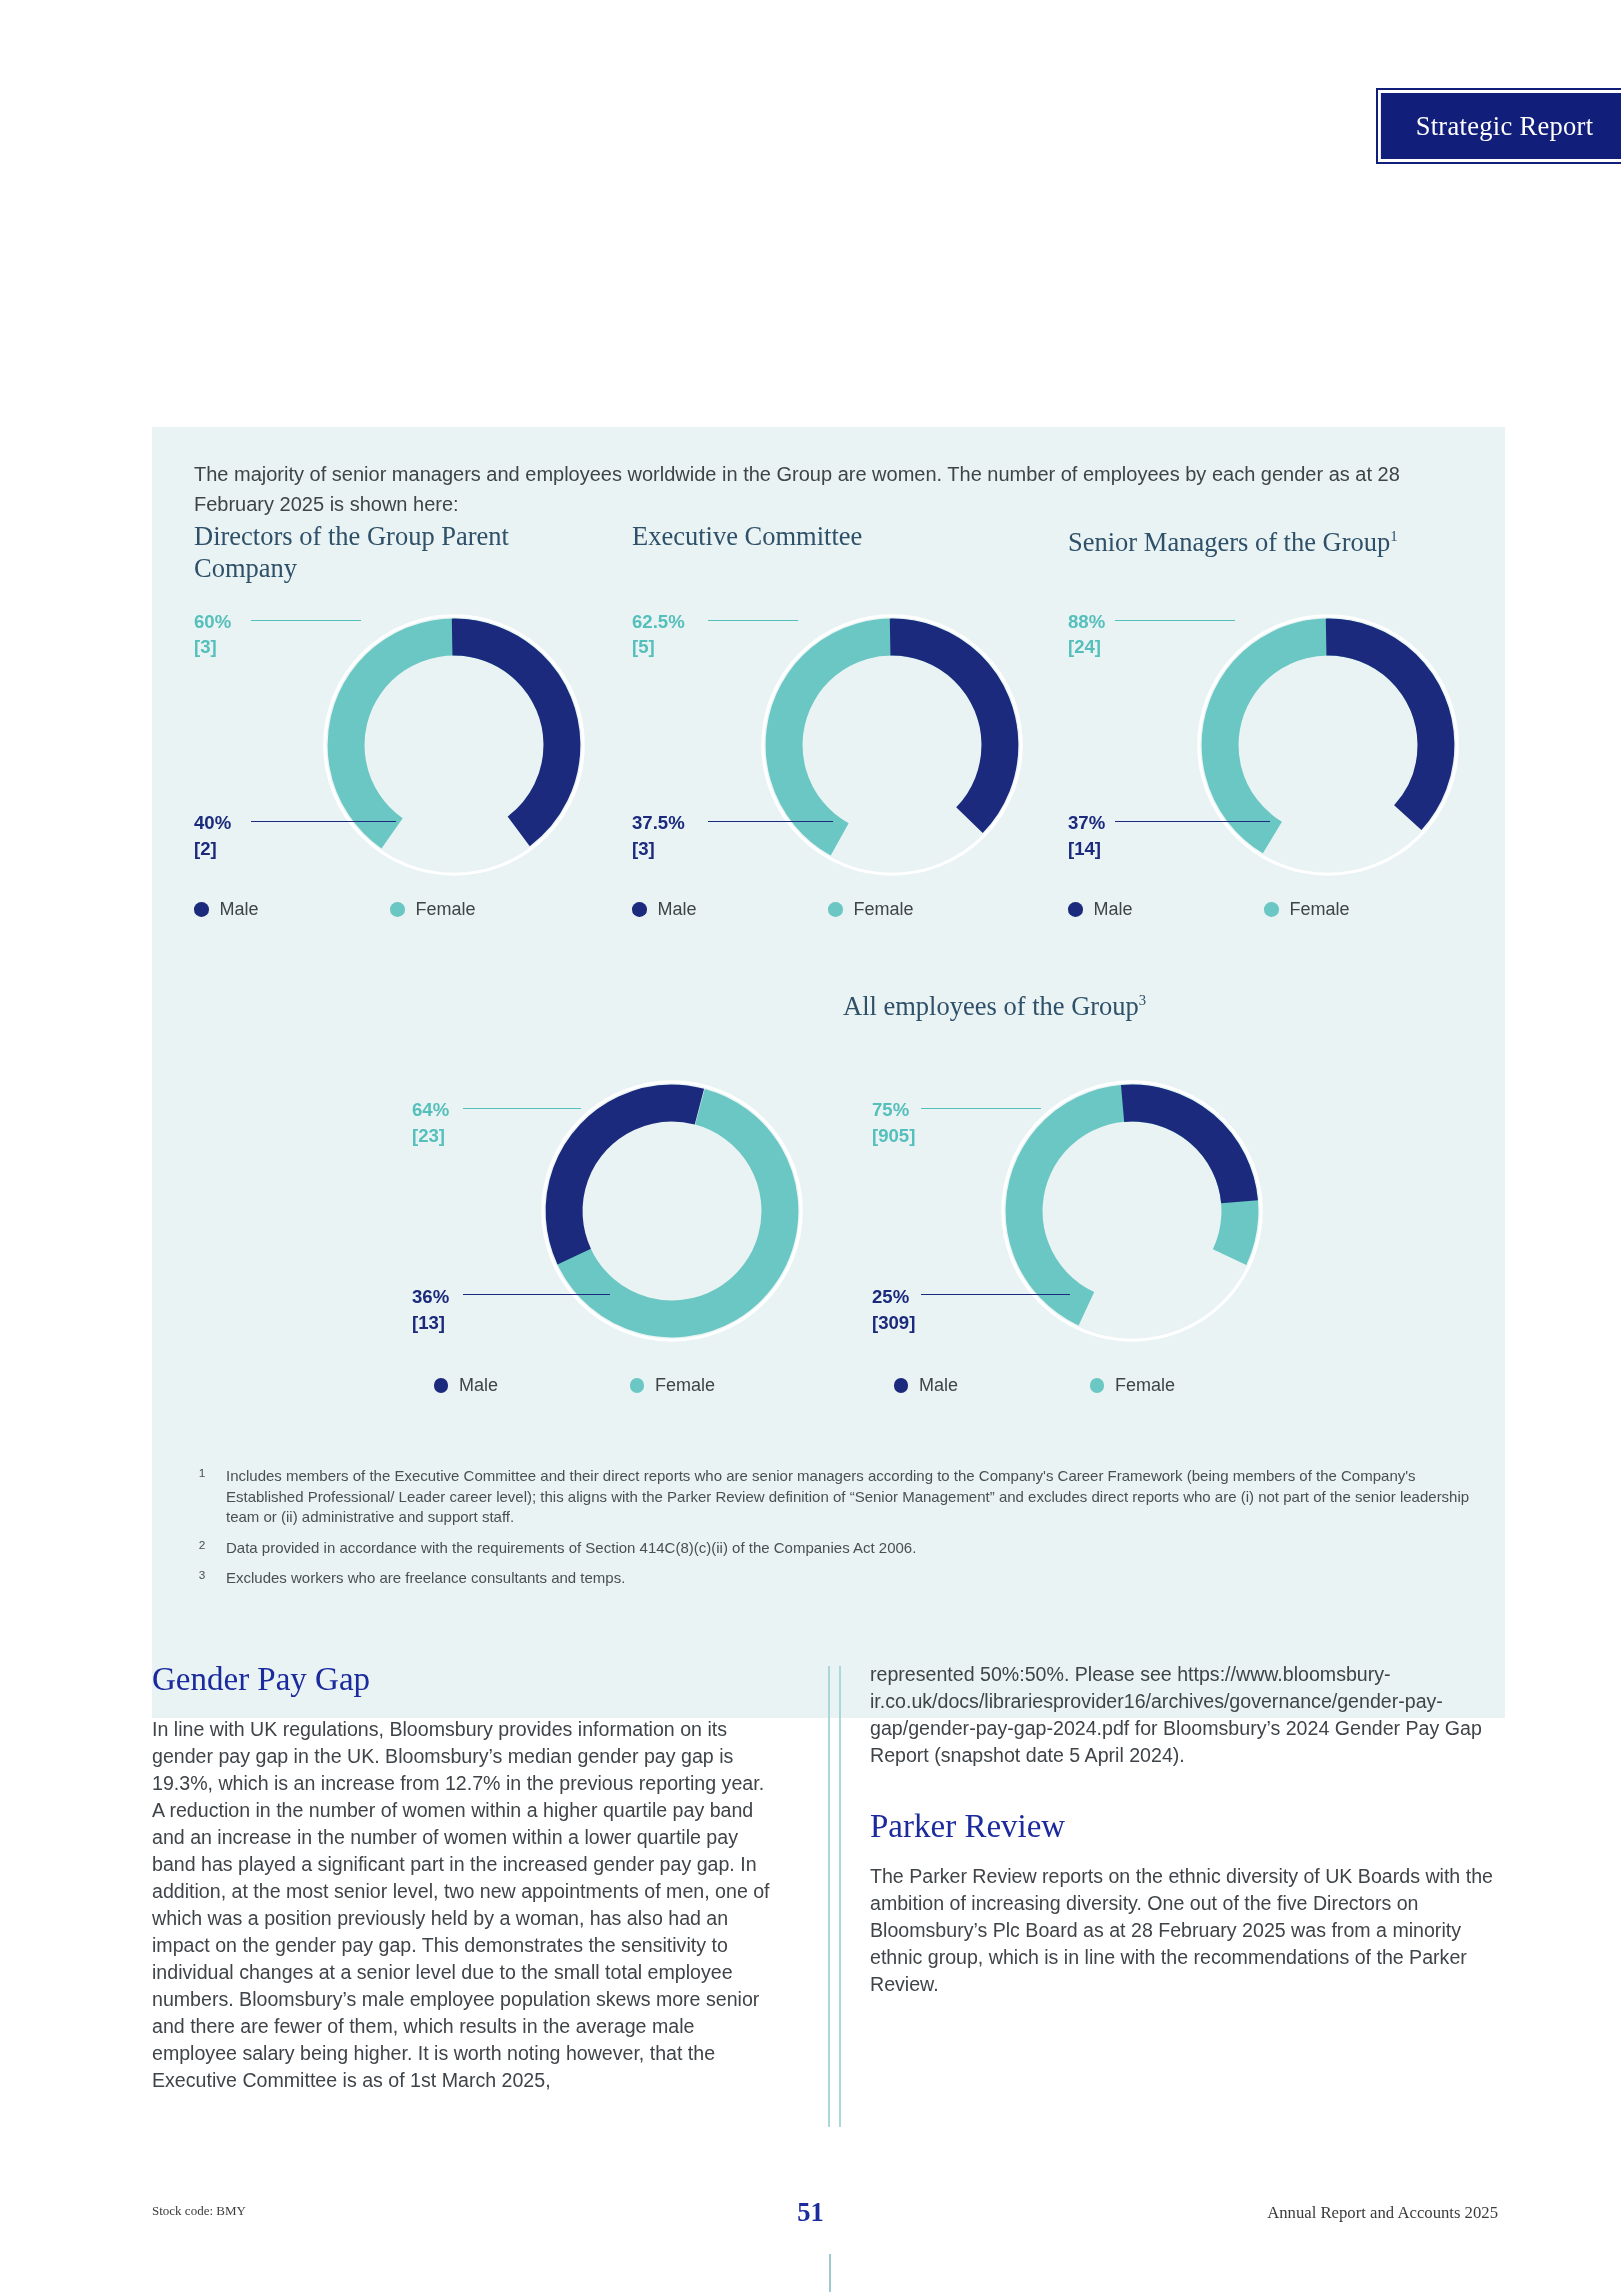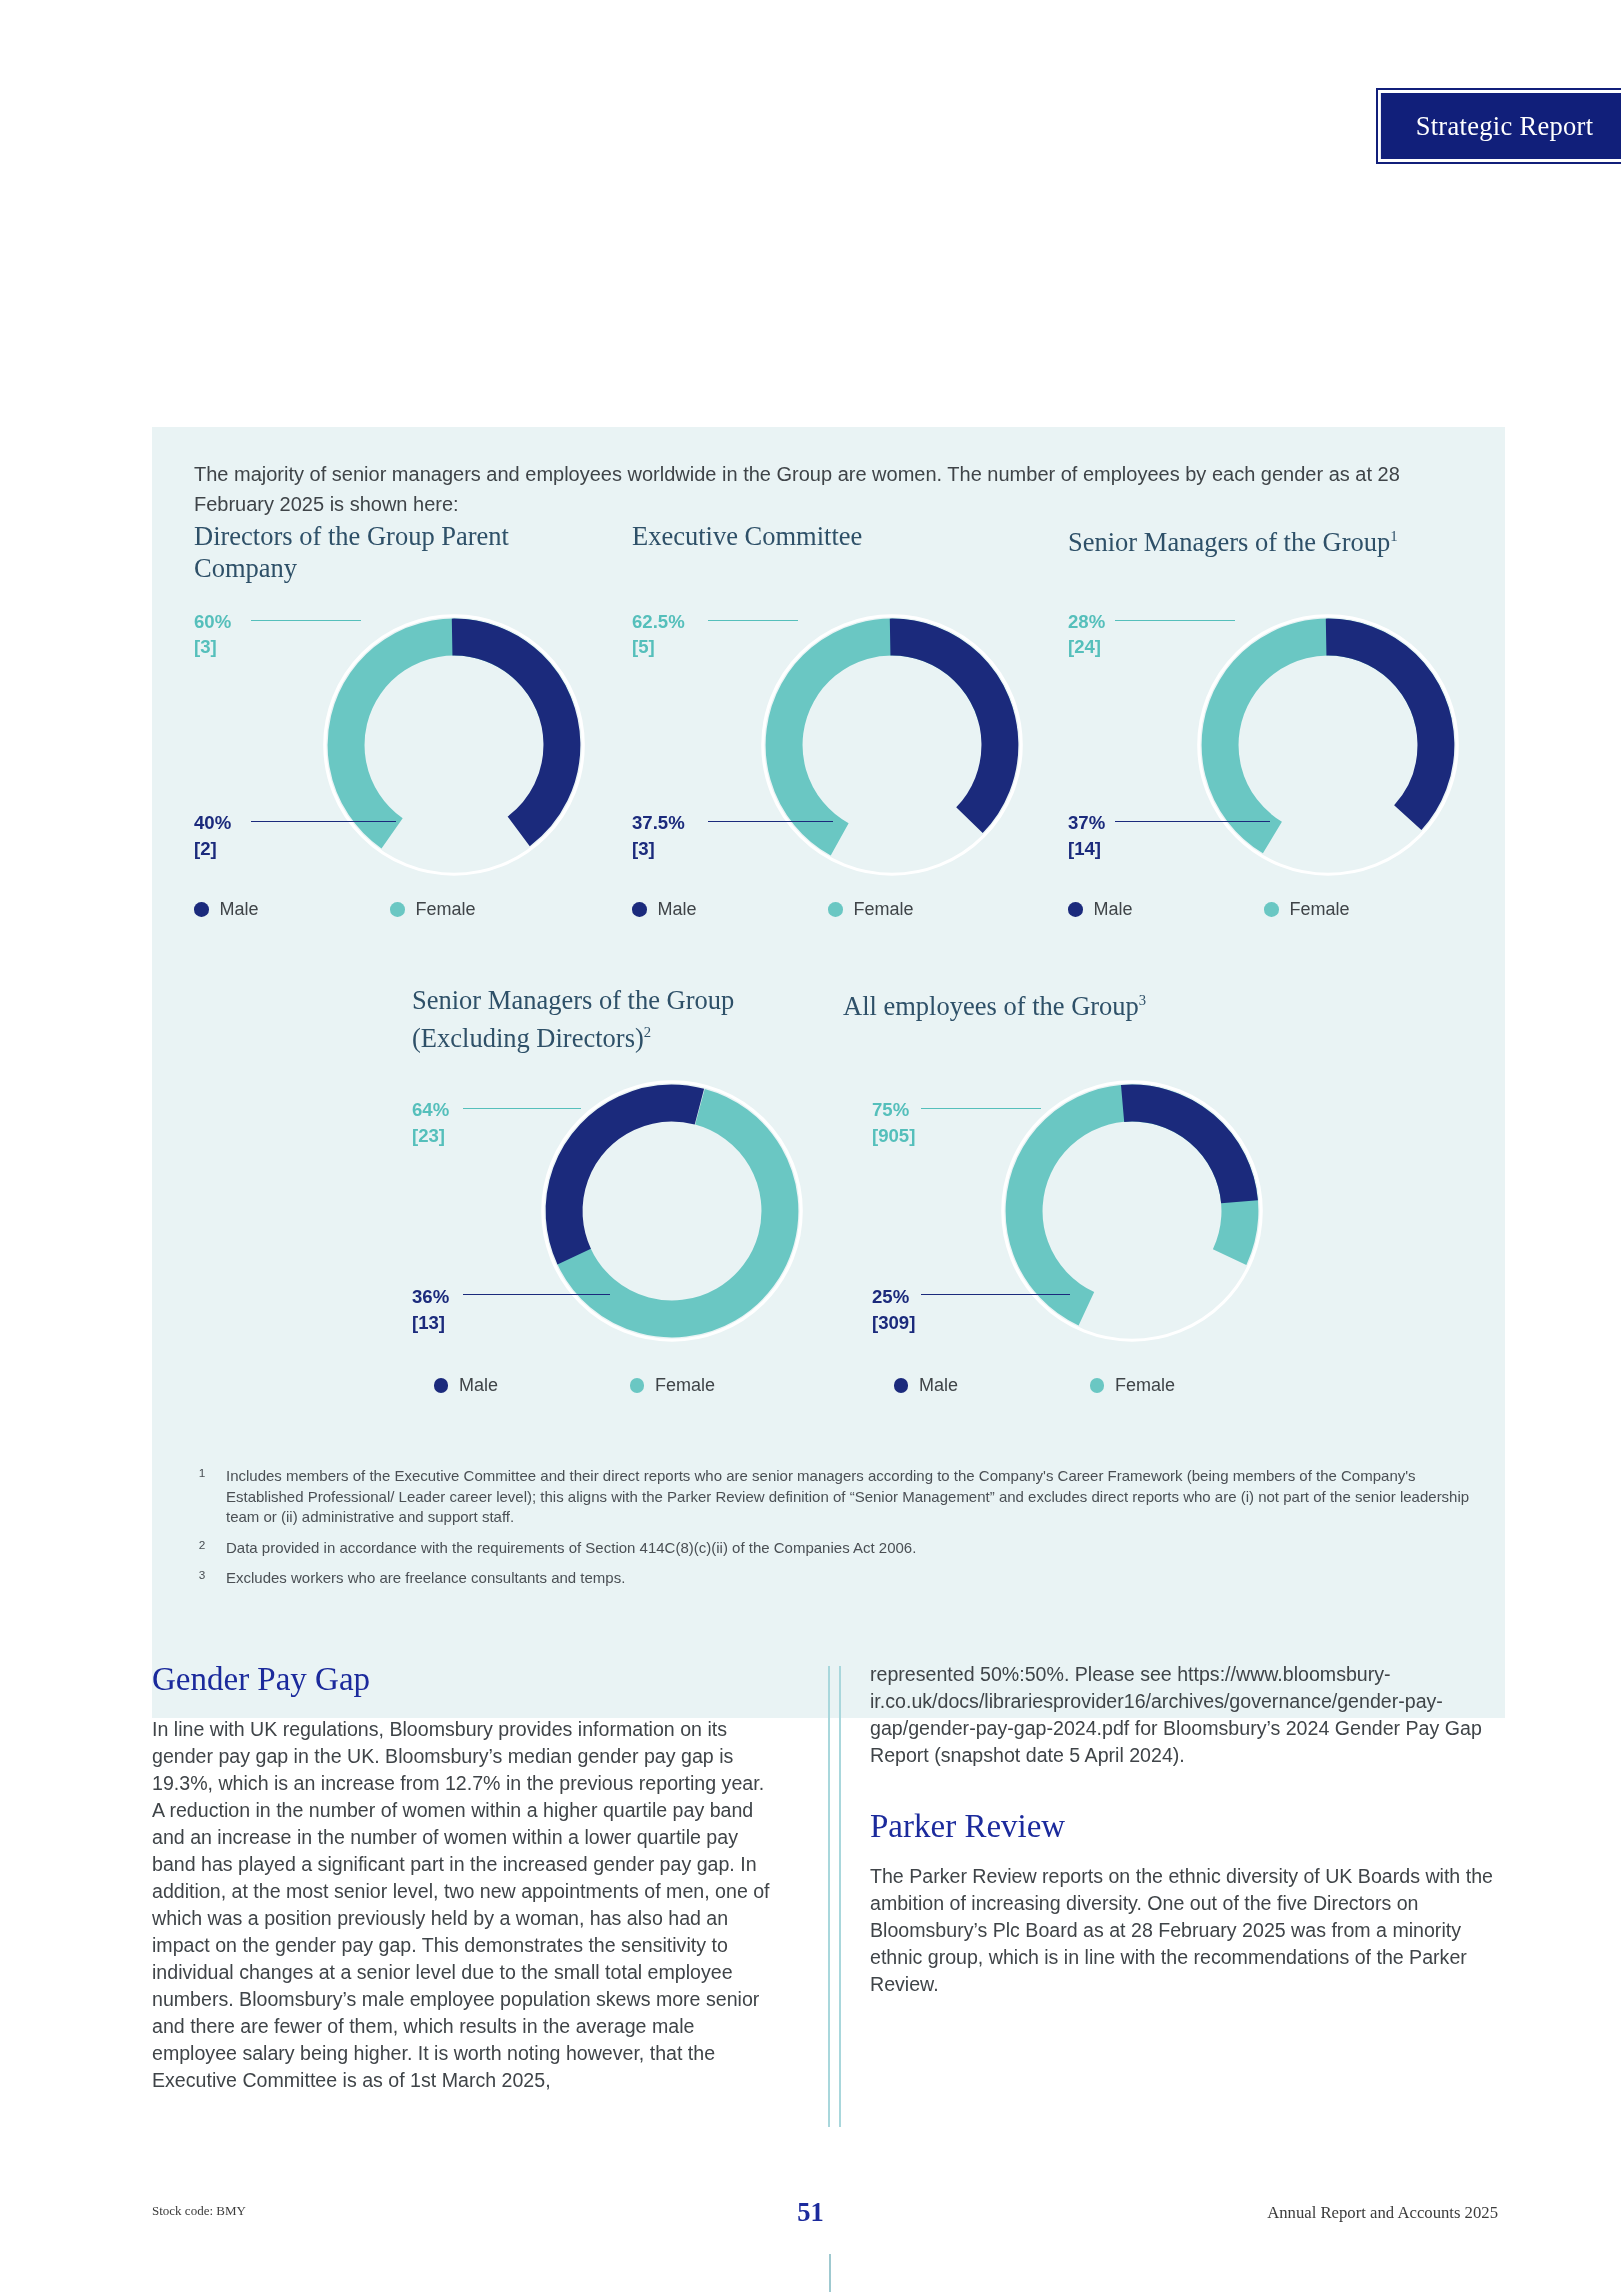--- a/index.html
+++ b/index.html
@@ -177,44 +177,41 @@
 
   <div class="chart-block" style="left:916px; top:176px;">
     <div class="donut-wrap">
       <svg width="284" height="284" viewBox="0 0 100 100">
         <circle cx="50" cy="50" r="45.5" fill="none" stroke="#ffffff" stroke-width="1.1"></circle>
         <circle cx="50" cy="50" r="38" fill="none" stroke="#6ac7c3" stroke-width="13" stroke-dasharray="150.42 88.35" transform="rotate(121 50 50)"></circle>
         <circle cx="50" cy="50" r="38" fill="none" stroke="#1b2a7c" stroke-width="13" stroke-dasharray="88.35 150.42" transform="rotate(-91 50 50)"></circle>
       </svg>
     </div>
     <div class="lbl lbl-f" style="left:0px; top:5.9px;">
-      <span>28%</span>
+      <span>88%</span>
       <span class="count">[24]</span>
     </div>
     <div class="leader lbl-f" style="left:47px; top:16.7px; width:120px;"></div>
     <div class="lbl lbl-m" style="left:0px; top:207px;">
       <span>37%</span>
       <span class="count">[14]</span>
     </div>
     <div class="leader lbl-m" style="left:47px; top:218px; width:155px;"></div>
     <div class="legend">
       <div class="item">
         <span class="dot dot-m"></span>
         <span>Male</span>
       </div>
       <div class="item">
         <span class="dot dot-f"></span>
         <span>Female</span>
       </div>
     </div>
   </div>
 
-  <div class="chart-title" style="left:260px; top:557px; width:392px;">
-    <span>Senior Managers of the Group (Excluding Directors)</span><sup>2</sup>
-  </div>
   <div class="chart-title" style="left:691px; top:557px; width:412px;">
     <span>All employees of the Group</span><sup>3</sup>
   </div>
 
   <div class="chart-block" style="left:260px; top:642px;">
     <div class="donut-wrap">
       <svg width="284" height="284" viewBox="0 0 100 100">
         <circle cx="50" cy="50" r="45.5" fill="none" stroke="#ffffff" stroke-width="1.1"></circle>
         <circle cx="50" cy="50" r="38" fill="none" stroke="#6ac7c3" stroke-width="13" stroke-dasharray="152.81 85.96" transform="rotate(-75 50 50)"></circle>
         <circle cx="50" cy="50" r="38" fill="none" stroke="#1b2a7c" stroke-width="13" stroke-dasharray="85.96 152.81" transform="rotate(155 50 50)"></circle>

